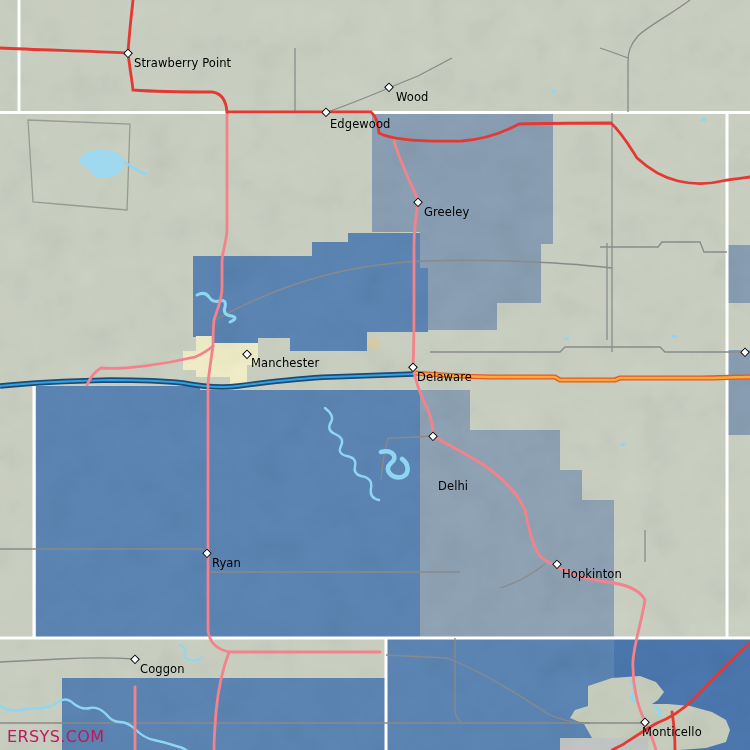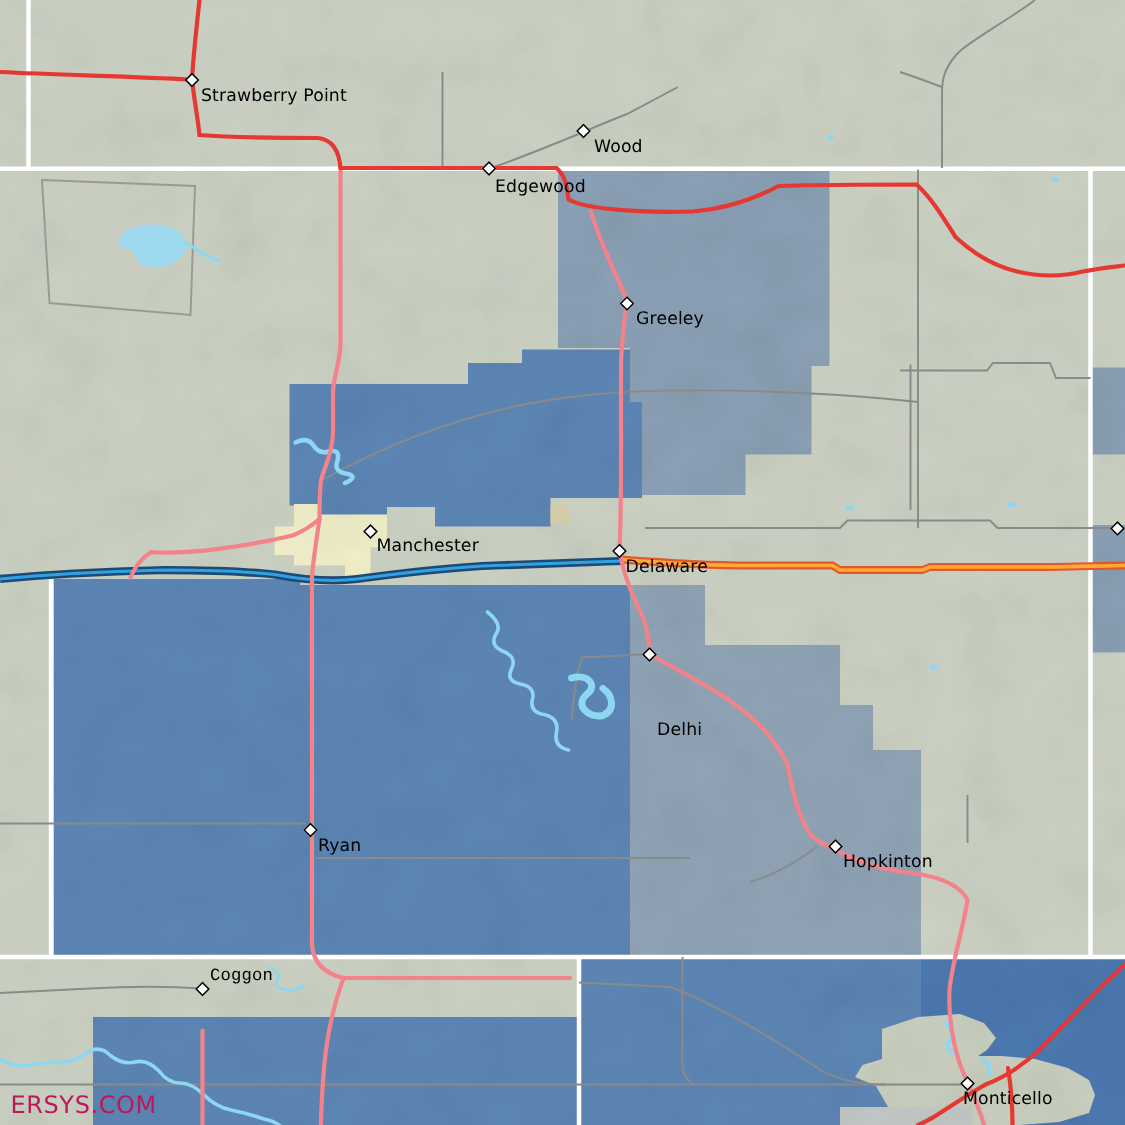--- a/index.html
+++ b/index.html
@@ -176,21 +176,21 @@
   <div class="town">
     <span class="marker" style="left:207px;top:553px;"></span>
     <span class="town-label" style="left:212px;top:557px;">Ryan</span>
   </div>
   <div class="town">
     <span class="marker" style="left:557px;top:564px;"></span>
     <span class="town-label" style="left:562px;top:568px;">Hopkinton</span>
   </div>
   <div class="town">
     <span class="marker" style="left:135px;top:659px;"></span>
-    <span class="town-label" style="left:140px;top:644px;font-family:Liberation Mono, monospace;">Coggon</span>
+    <span class="town-label" style="left:140px;top:663px;">Coggon</span>
   </div>
   <div class="town">
     <span class="marker" style="left:645px;top:722px;"></span>
     <span class="town-label" style="left:642px;top:726px;">Monticello</span>
   </div>
 
   <span class="marker" style="left:745px;top:352px;"></span>
 
   <div class="attribution">ERSYS.COM</div>
 </div>

